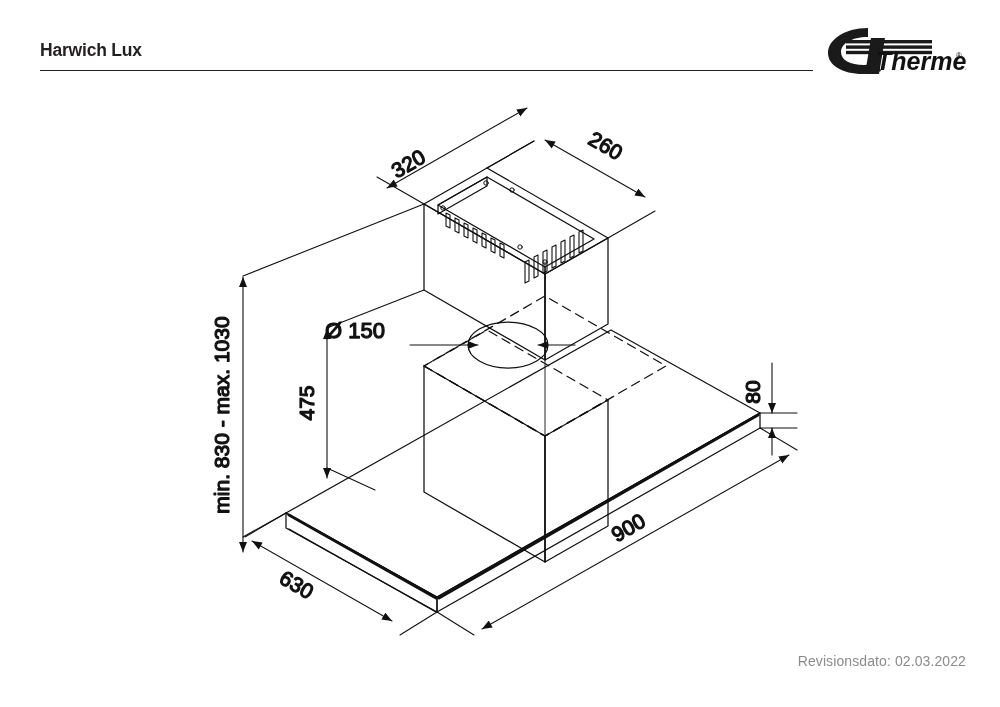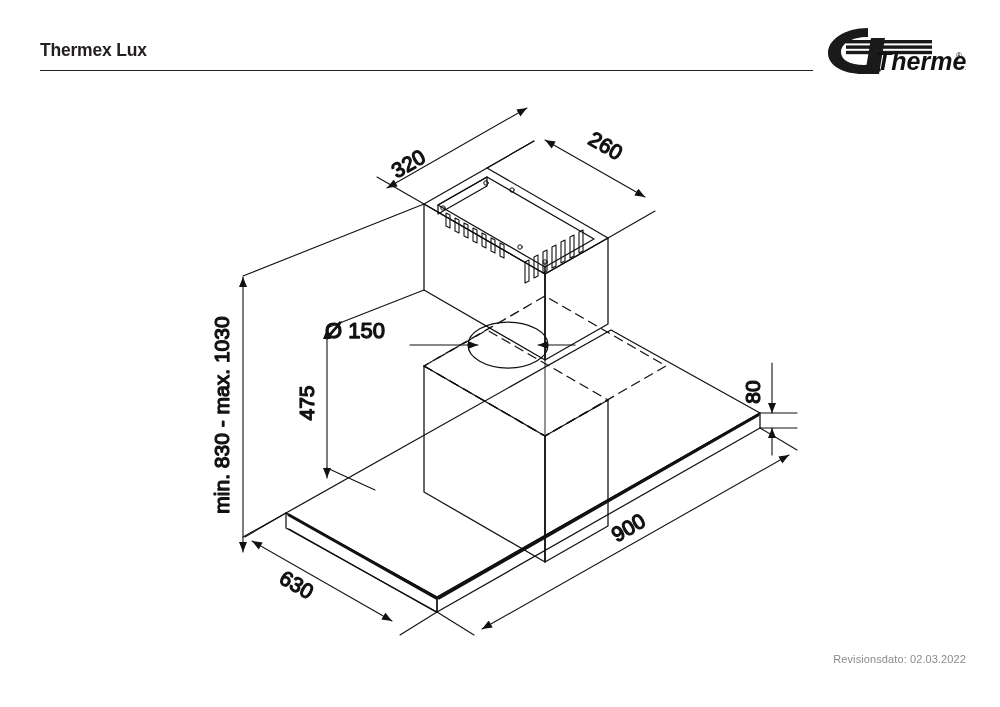--- a/index.html
+++ b/index.html
@@ -60,21 +60,21 @@
     left: 0;
     top: 0;
     width: 1000px;
     height: 707px;
   }
   
   #footer-revision {
     position: absolute;
     right: 34px;
     top: 653px;
-    font-size: 11px;
+    font-size: 14px;
     color: #8b8b8b;
     letter-spacing: 0.1px;
     white-space: nowrap;
   }
   svg { display: block; }
   svg text {
     font-family: "Liberation Sans", sans-serif;
     fill: #111111;
   }
   .dimtext {
@@ -85,21 +85,21 @@
     font-size: 22px;
     font-weight: 400;
   }
 </style>
 </head>
 <body>
 
 <div id="page">
 
   <div id="header">
-    <div id="doc-title">Thermex Lux</div>
+    <div id="doc-title">Harwich Lux</div>
     <div id="header-rule"></div>
 
     <div id="brand-logo">
       <svg width="150" height="58" viewBox="0 0 150 58">
 
         <path d="M52 8 C 28 8, 12 20, 12 33 C 12 45, 26 54, 47 54 C 54 54, 60 53, 65 51
                  L 61 42 C 57 44, 53 45, 48 45 C 34 45, 25 40, 25 32 C 25 24, 35 17, 52 17 Z" fill="#1a1a1a"></path>
 
         <rect x="30" y="20" width="86" height="3.4" fill="#1a1a1a"></rect>
         <rect x="30" y="25.4" width="86" height="3.4" fill="#1a1a1a"></rect>

